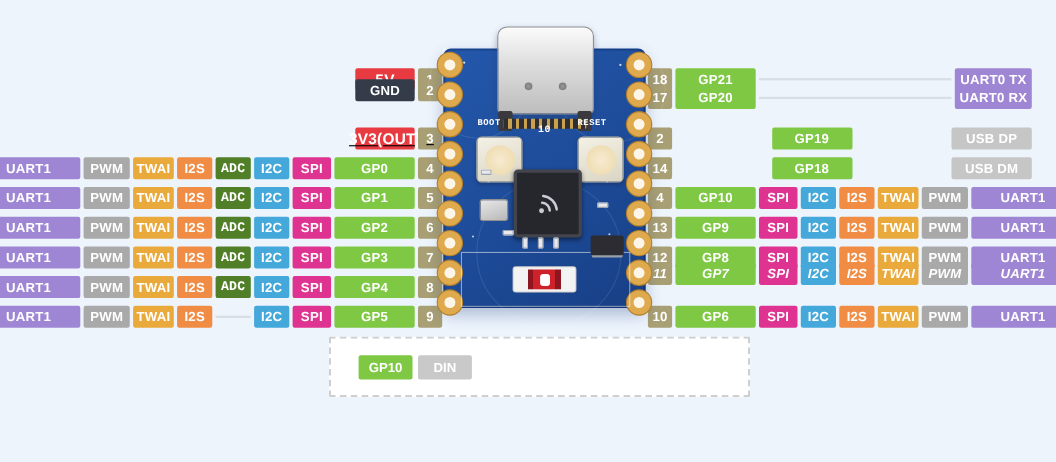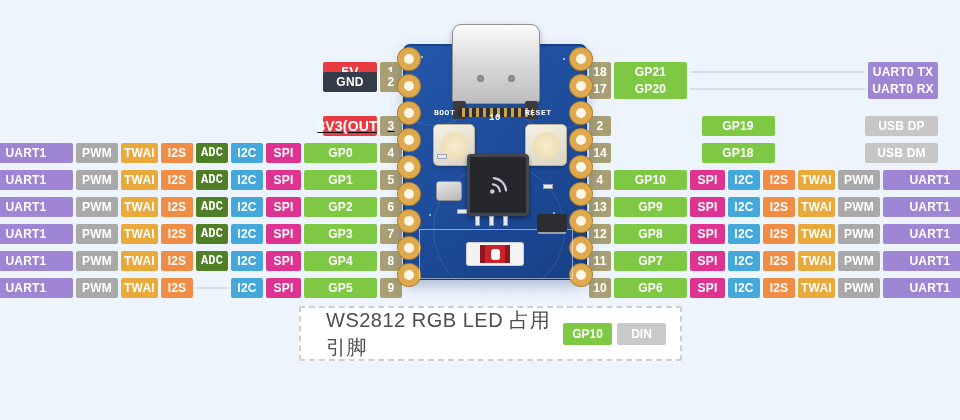--- a/index.html
+++ b/index.html
@@ -212,21 +212,21 @@
     <div class="pin-row row-right" style="top: 224px;">
       <div class="badge bt-pin">12</div>
       <div class="badge bt-gp">GP8</div>
       <div class="badge bt-spi">SPI</div>
       <div class="badge bt-i2c">I2C</div>
       <div class="badge bt-i2s">I2S</div>
       <div class="badge bt-twai">TWAI</div>
       <div class="badge bt-pwm">PWM</div>
       <div class="badge bt-uart1">UART1</div>
     </div>
-    <div class="pin-row row-right" style="top: 251px;">
+    <div class="pin-row row-right" style="top: 239px; font-style: italic;">
       <div class="badge bt-pin">11</div>
       <div class="badge bt-gp">GP7</div>
       <div class="badge bt-spi">SPI</div>
       <div class="badge bt-i2c">I2C</div>
       <div class="badge bt-i2s">I2S</div>
       <div class="badge bt-twai">TWAI</div>
       <div class="badge bt-pwm">PWM</div>
       <div class="badge bt-uart1">UART1</div>
     </div>
     <div class="pin-row row-right" style="top: 278px;">
@@ -308,16 +308,15 @@
   <div class="smd" style="left:140px;top:140px;width:10px;height:5px;"></div>
 
   <div class="led">
     <div class="led-core">
       <div class="led-glyph"></div>
     </div>
   </div>
 </div>
 
 <div class="legend">
-  <span class="legend-text">WS2812 RGB LED 占用引脚</span>
   <span class="lg-badge lg-green">GP10</span>
   <span class="lg-badge lg-gray">DIN</span>
 </div>
 
 </body></html>

